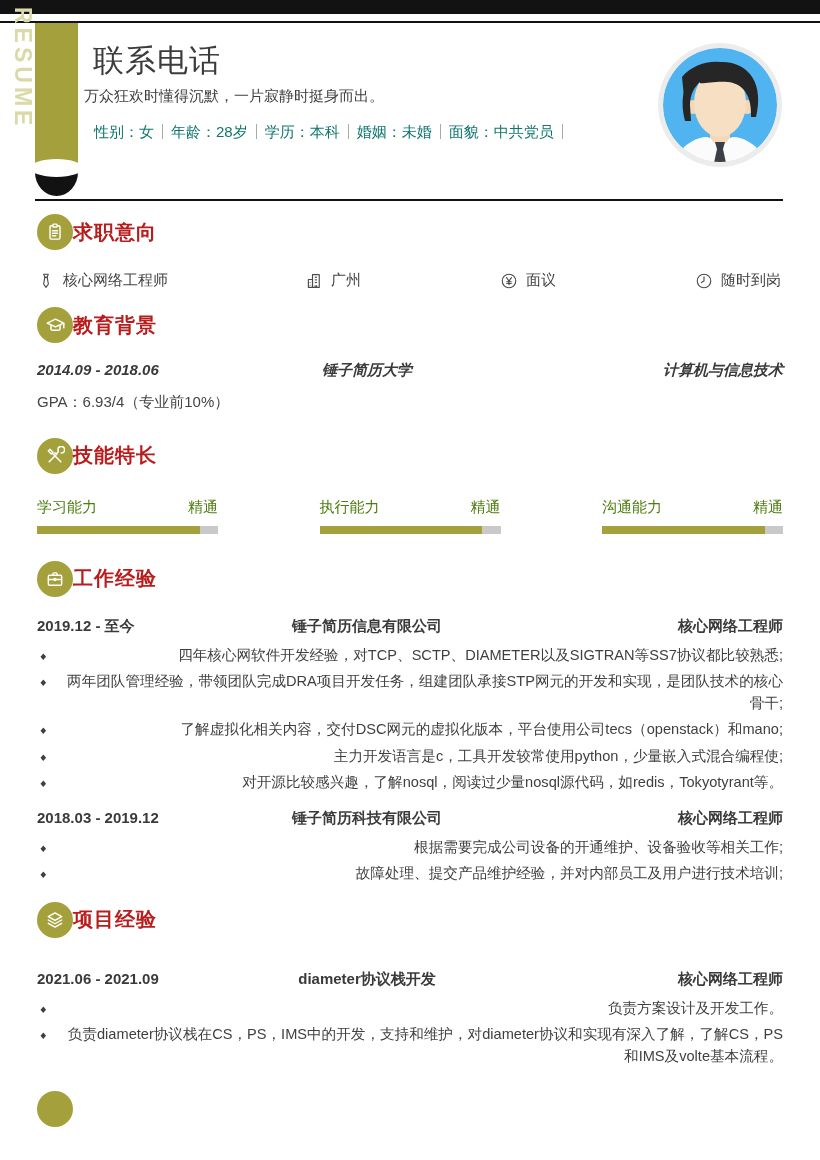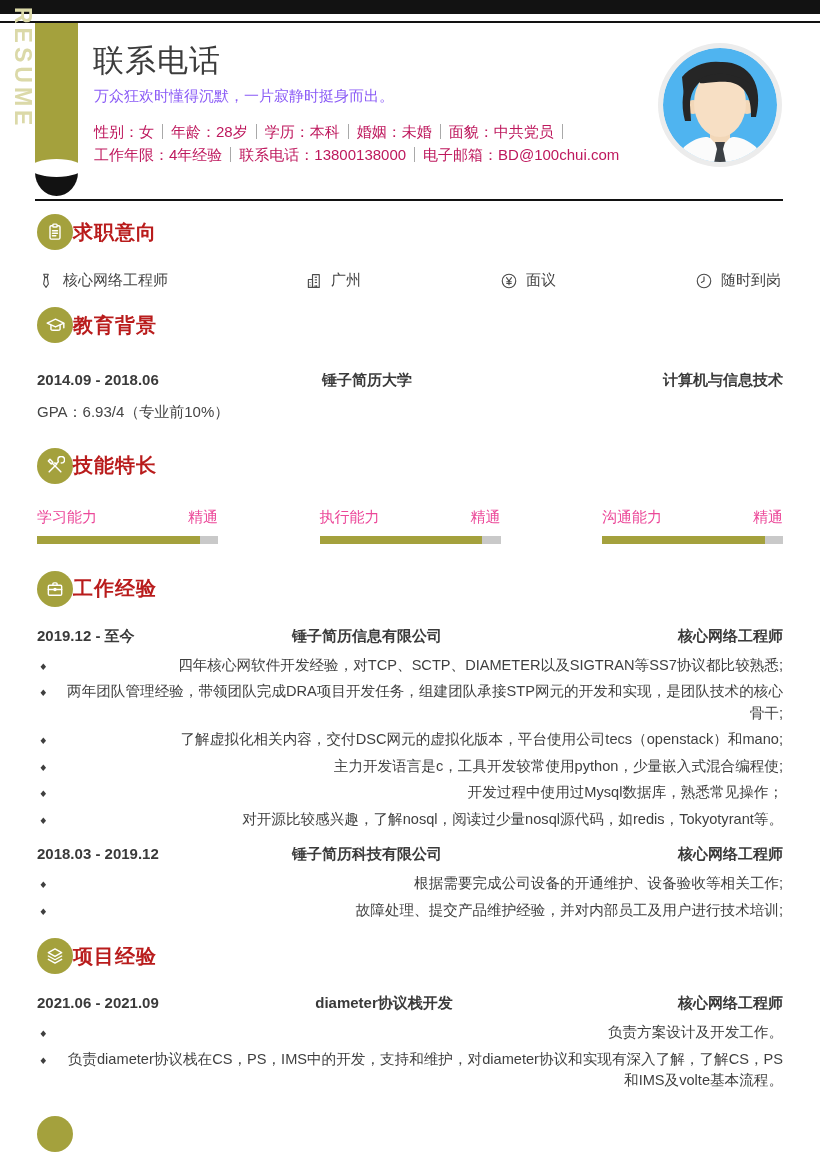--- a/index.html
+++ b/index.html
@@ -15,22 +15,22 @@
   .ribbon{position:absolute;left:35px;top:23px;width:43px;height:147px;background:#a4a13d;}
   .ribbon-label{position:absolute;left:36px;top:7px;transform:rotate(90deg);transform-origin:0 0;
     font-size:23px;font-weight:600;letter-spacing:4px;color:#dbd9a8;white-space:nowrap;}
   .ribbon-tail{position:absolute;left:35px;top:171px;width:43px;height:25px;background:#121212;
     border-radius:0 0 50% 50% / 0 0 95% 95%;}
   .ribbon-tail::before{content:"";position:absolute;left:-5px;right:-5px;top:-12px;height:18px;
     background:#fff;border-radius:50%;}
 
   
   .name{position:absolute;left:93px;top:40px;font-size:31px;font-weight:500;color:#3c3c3c;letter-spacing:1px;}
-  .motto{position:absolute;left:94px;top:87px;font-size:15px;color:#8b5cf6;}
-  .info{position:absolute;left:94px;top:120px;width:540px;font-size:15px;color:#be185d;line-height:23px;}
+  .motto{position:absolute;left:84px;top:87px;font-size:15px;color:#404040;}
+  .info{position:absolute;left:94px;top:120px;width:540px;font-size:15px;color:#0f766e;line-height:23px;}
   .info-row{display:flex;flex-wrap:wrap;align-items:center;}
   .info-seg{white-space:nowrap;}
   .sep{display:inline-block;width:1px;height:15px;background:#a9a9a9;margin:0 8px;vertical-align:-2px;}
 
   
   .avatar{position:absolute;left:658px;top:43px;width:124px;height:124px;}
 
   
   .content{position:relative;margin:0 37px;padding-top:214px;padding-bottom:30px;}
   .section-head{display:flex;align-items:center;}
@@ -48,21 +48,21 @@
   .m-left{width:205px;}
   .m-mid{width:250px;text-align:center;}
   .m-right{flex:1;text-align:right;}
 
   .edu-detail{font-size:15px;color:#454545;line-height:22.5px;margin-top:11px;}
   .edu-detail div{margin-bottom:1px;}
 
   
   .skills-row{display:flex;justify-content:space-between;margin-top:24px;}
   .skill{width:181px;}
-  .skill-labels{display:flex;justify-content:space-between;font-size:15px;color:#ec4899;}
+  .skill-labels{display:flex;justify-content:space-between;font-size:15px;color:#4d7c0f;}
   .bar{margin-top:9px;height:8px;background:#c9c9c9;}
   .fill{height:8px;background:#a4a13d;width:0;}
 
   
   ul.blist{list-style:none;margin:9px 0 0 0;padding:0;font-size:14.6px;line-height:21.5px;color:#3f3f3f;}
   ul.blist li{position:relative;padding-left:21px;margin-bottom:5px;text-align:right;}
   ul.blist li::before{content:"◆";position:absolute;left:3px;top:1px;font-size:8.5px;color:#3f3f3f;
     transform:scaleX(.85);}
 
   .gap-sm{margin-top:17px;}
@@ -89,27 +89,20 @@
       <span class="info-seg">性别：女</span>
         <span class="sep"></span>
       <span class="info-seg">年龄：28岁</span>
         <span class="sep"></span>
       <span class="info-seg">学历：本科</span>
         <span class="sep"></span>
       <span class="info-seg">婚姻：未婚</span>
         <span class="sep"></span>
       <span class="info-seg">面貌：中共党员</span>
         <span class="sep"></span>
-    </div>
-    <div class="info-row">
-      <span class="info-seg">工作年限：4年经验</span>
-        <span class="sep"></span>
-      <span class="info-seg">联系电话：13800138000</span>
-        <span class="sep"></span>
-      <span class="info-seg">电子邮箱：BD@100chui.com</span>
     </div>
   </div>
 
   <div class="avatar">
     <svg width="124" height="124" viewBox="0 0 124 124">
       <circle cx="62" cy="62" r="62" fill="#ececec"></circle>
       <clipPath id="avclip">
           <circle cx="62" cy="62" r="57"></circle>
         </clipPath>
       <g clip-path="url(#avclip)">
@@ -191,21 +184,21 @@
       <div class="section-head">
         <span class="sec-icon">
           <svg width="21" height="21" viewBox="0 0 24 24" fill="none" stroke="#fff" stroke-width="1.7" stroke-linecap="round" stroke-linejoin="round">
             <path d="M2.5,9.2 L12,4.8 L21.5,9.2 L12,13.6 Z"></path>
             <path d="M6.8,11.6 L6.8,16.2 C6.8,18 17.2,18 17.2,16.2 L17.2,11.6"></path>
             <line x1="21.5" y1="9.8" x2="21.5" y2="14.5"></line>
           </svg>
         </span>
         <span class="sec-title">教育背景</span>
       </div>
-      <div class="meta" style="margin-top:28px;">
+      <div class="meta" style="margin-top:18px;font-style:italic;">
         <span class="m-left">2014.09 - 2018.06</span>
         <span class="m-mid">锤子简历大学</span>
         <span class="m-right">计算机与信息技术</span>
       </div>
       <div class="edu-detail">
         <div>GPA：6.93/4（专业前10%）</div>
       </div>
     </div>
 
     <div class="section gap-md">
@@ -267,21 +260,20 @@
       <div class="meta" style="margin-top:20px;">
         <span class="m-left">2019.12 - 至今</span>
         <span class="m-mid">锤子简历信息有限公司</span>
         <span class="m-right">核心网络工程师</span>
       </div>
       <ul class="blist">
         <li>四年核心网软件开发经验，对TCP、SCTP、DIAMETER以及SIGTRAN等SS7协议都比较熟悉;</li>
         <li>两年团队管理经验，带领团队完成DRA项目开发任务，组建团队承接STP网元的开发和实现，是团队技术的核心骨干;</li>
         <li>了解虚拟化相关内容，交付DSC网元的虚拟化版本，平台使用公司tecs（openstack）和mano;</li>
         <li>主力开发语言是c，工具开发较常使用python，少量嵌入式混合编程使;</li>
-        <li>开发过程中使用过Mysql数据库，熟悉常见操作；</li>
         <li>对开源比较感兴趣，了解nosql，阅读过少量nosql源代码，如redis，Tokyotyrant等。</li>
       </ul>
 
       <div class="meta" style="margin-top:15px;">
         <span class="m-left">2018.03 - 2019.12</span>
         <span class="m-mid">锤子简历科技有限公司</span>
         <span class="m-right">核心网络工程师</span>
       </div>
       <ul class="blist">
         <li>根据需要完成公司设备的开通维护、设备验收等相关工作;</li>
@@ -293,21 +285,21 @@
       <div class="section-head">
         <span class="sec-icon">
           <svg width="20" height="20" viewBox="0 0 24 24" fill="none" stroke="#fff" stroke-width="1.7" stroke-linecap="round" stroke-linejoin="round">
             <path d="M12,3.5 L20,8 L12,12.5 L4,8 Z"></path>
             <path d="M4,12 L12,16.5 L20,12"></path>
             <path d="M4,16 L12,20.5 L20,16"></path>
           </svg>
         </span>
         <span class="sec-title">项目经验</span>
       </div>
-      <div class="meta" style="margin-top:20px;gap:17px;">
+      <div class="meta" style="margin-top:32px;">
         <span class="m-left">2021.06 - 2021.09</span>
         <span class="m-mid">diameter协议栈开发</span>
         <span class="m-right">核心网络工程师</span>
       </div>
       <ul class="blist">
         <li>负责方案设计及开发工作。</li>
         <li>负责diameter协议栈在CS，PS，IMS中的开发，支持和维护，对diameter协议和实现有深入了解，了解CS，PS和IMS及volte基本流程。</li>
       </ul>
     </div>
 

